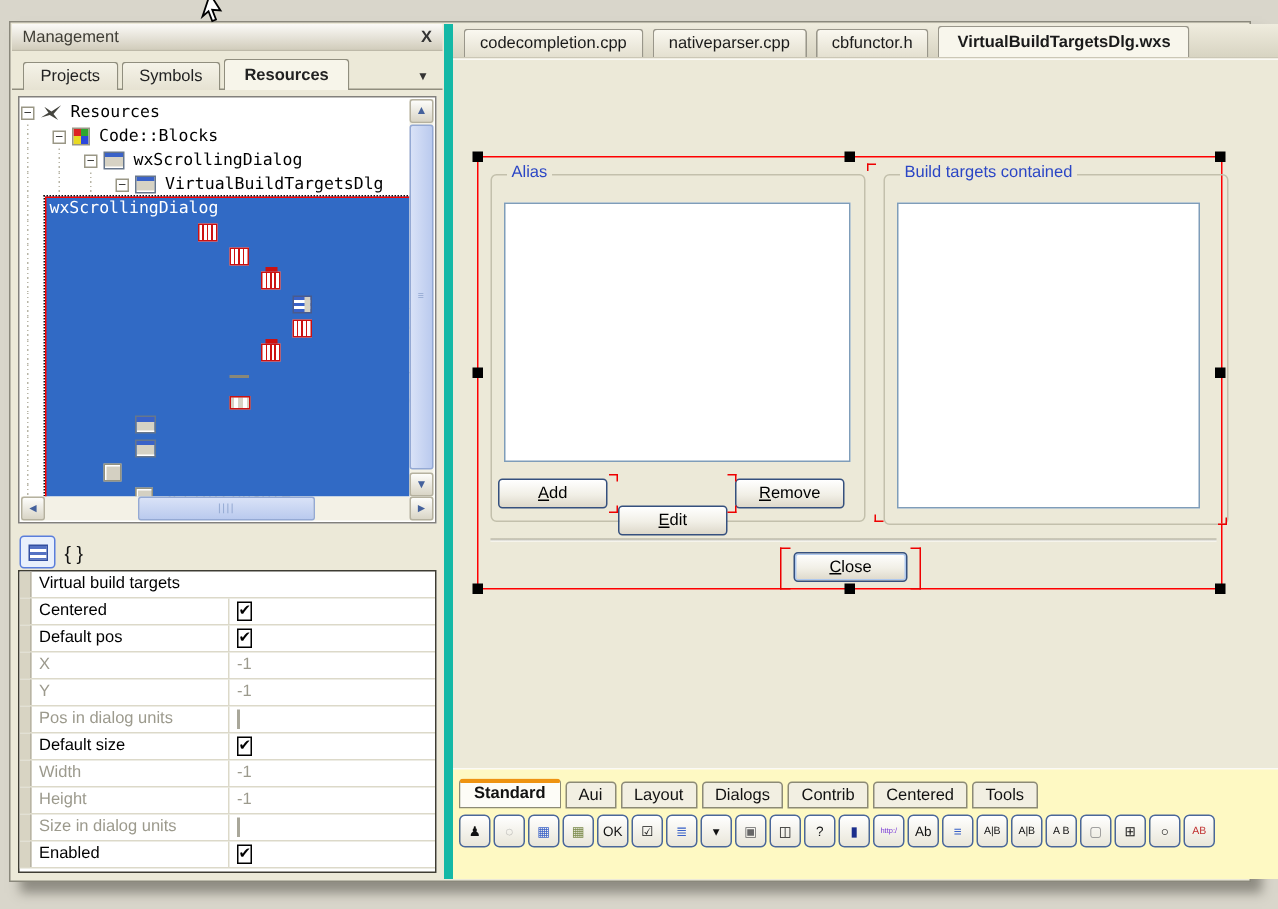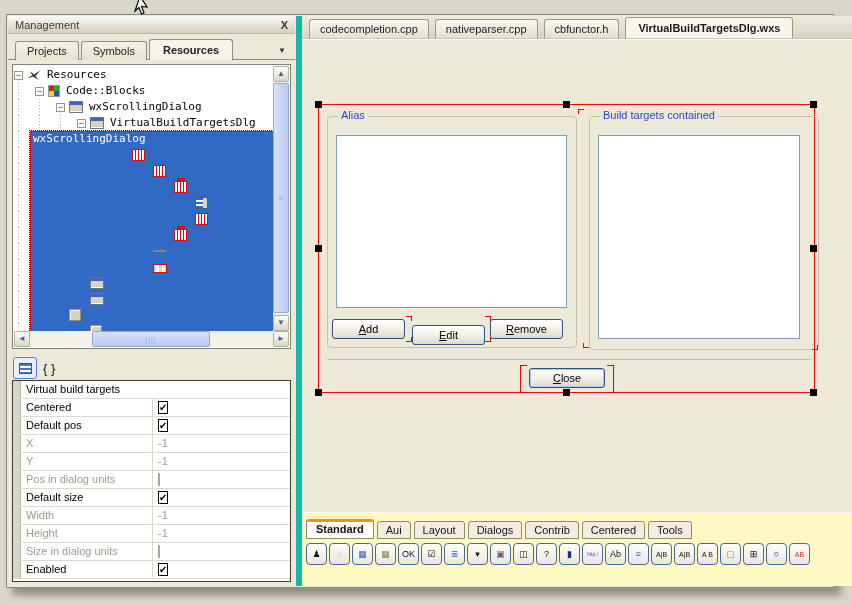--- a/index.html
+++ b/index.html
@@ -406,21 +406,21 @@
         <div class="handle" style="left:-4px;top:140px;"></div>
         <div class="handle" style="left:491px;top:140px;"></div>
         <div class="handle" style="left:-4px;top:284px;"></div>
         <div class="handle" style="left:244px;top:284px;"></div>
         <div class="handle" style="left:491px;top:284px;"></div>
 
         <div class="gbox" style="left:8px;top:11px;width:250px;height:232px;">
           <span class="glabel">Alias</span>
           <div class="lbox" style="left:8px;top:18px;width:231px;height:173px;"></div>
           <div class="xpbtn" style="left:4px;top:202px;width:73px;"><u>A</u>dd</div>
-          <div class="xpbtn" style="left:84px;top:208px;width:73px;"><u>E</u>dit</div>
+          <div class="xpbtn" style="left:84px;top:220px;width:73px;"><u>E</u>dit</div>
           <div class="xpbtn" style="left:162px;top:202px;width:73px;"><u>R</u>emove</div>
           <span class="rmark tr" style="left:78px;top:199px;"></span>
           <span class="rmark br" style="left:78px;top:220px;"></span>
           <span class="rmark tr" style="left:157px;top:199px;"></span>
           <span class="rmark br" style="left:157px;top:220px;"></span>
         </div>
 
         <div class="gbox" style="left:270px;top:11px;width:230px;height:234px;">
           <span class="glabel">Build targets contained</span>
           <div class="lbox" style="left:8px;top:18px;width:202px;height:204px;"></div>

